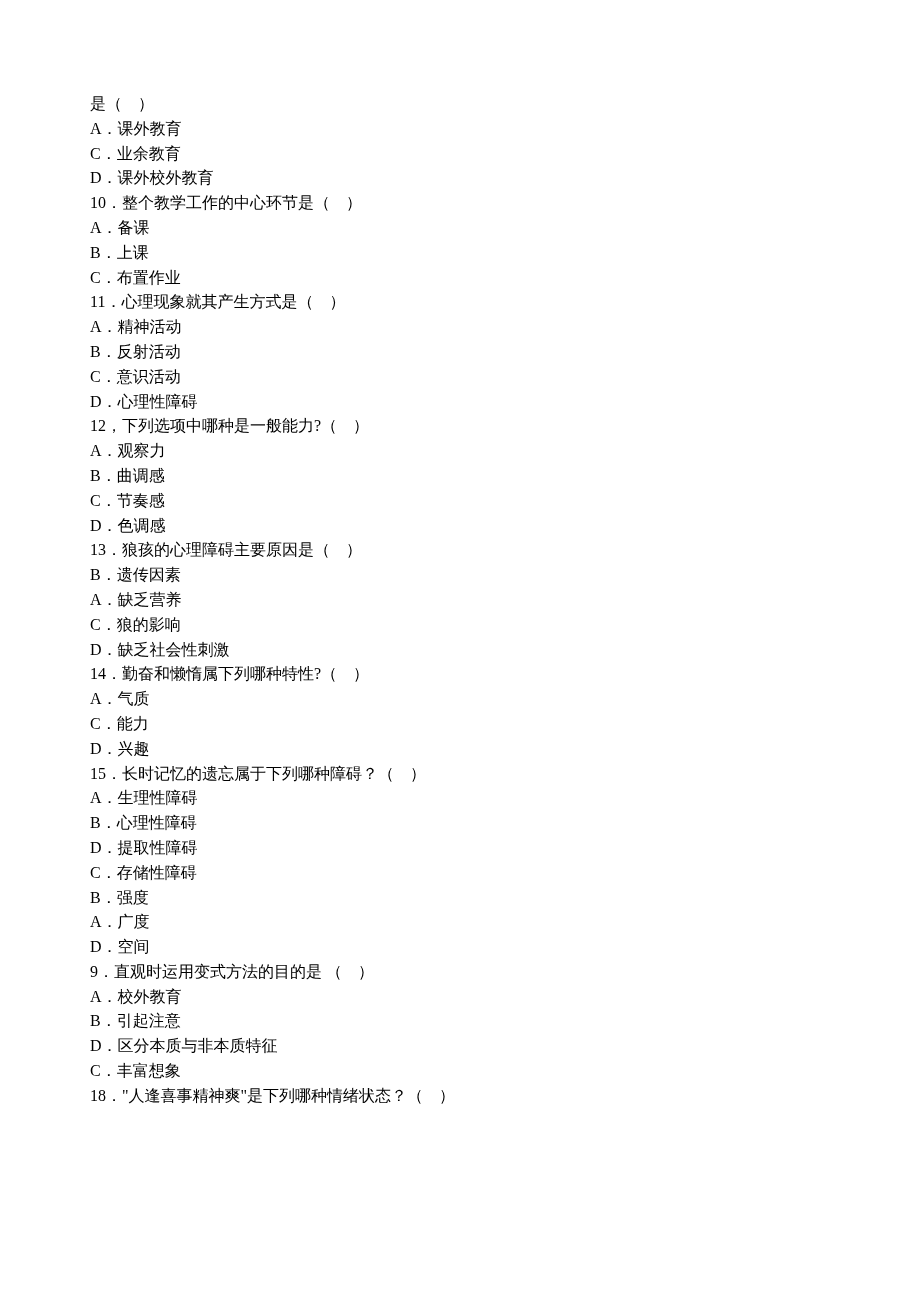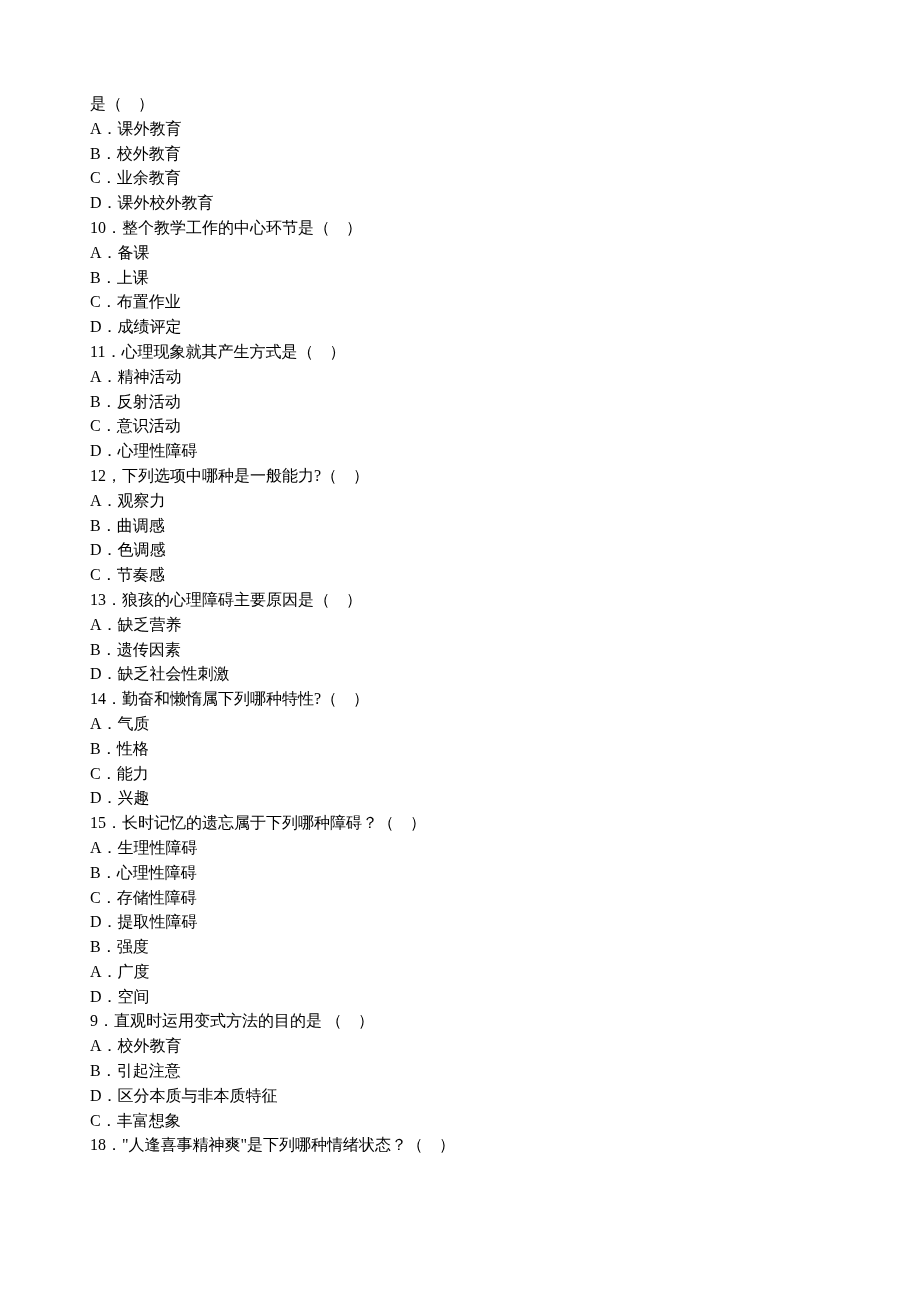--- a/index.html
+++ b/index.html
@@ -18,52 +18,50 @@
     .line {
       display: block;
     }
   </style>
 </head>
 <body>
 
 <div class="page">
   <span class="line">是（　）</span>
   <span class="line">A．课外教育</span>
-  <span class="line">B．校外教育</span>
   <span class="line">C．业余教育</span>
   <span class="line">D．课外校外教育</span>
   <span class="line">10．整个教学工作的中心环节是（　）</span>
   <span class="line">A．备课</span>
   <span class="line">B．上课</span>
   <span class="line">C．布置作业</span>
-  <span class="line">D．成绩评定</span>
   <span class="line">11．心理现象就其产生方式是（　）</span>
   <span class="line">A．精神活动</span>
   <span class="line">B．反射活动</span>
   <span class="line">C．意识活动</span>
   <span class="line">D．心理性障碍</span>
   <span class="line">12，下列选项中哪种是一般能力?（　）</span>
   <span class="line">A．观察力</span>
   <span class="line">B．曲调感</span>
+  <span class="line">C．节奏感</span>
   <span class="line">D．色调感</span>
-  <span class="line">C．节奏感</span>
   <span class="line">13．狼孩的心理障碍主要原因是（　）</span>
+  <span class="line">B．遗传因素</span>
   <span class="line">A．缺乏营养</span>
-  <span class="line">B．遗传因素</span>
+  <span class="line">C．狼的影响</span>
   <span class="line">D．缺乏社会性刺激</span>
   <span class="line">14．勤奋和懒惰属下列哪种特性?（　）</span>
   <span class="line">A．气质</span>
-  <span class="line">B．性格</span>
   <span class="line">C．能力</span>
   <span class="line">D．兴趣</span>
   <span class="line">15．长时记忆的遗忘属于下列哪种障碍？（　）</span>
   <span class="line">A．生理性障碍</span>
   <span class="line">B．心理性障碍</span>
+  <span class="line">D．提取性障碍</span>
   <span class="line">C．存储性障碍</span>
-  <span class="line">D．提取性障碍</span>
   <span class="line">B．强度</span>
   <span class="line">A．广度</span>
   <span class="line">D．空间</span>
   <span class="line">9．直观时运用变式方法的目的是 （　）</span>
   <span class="line">A．校外教育</span>
   <span class="line">B．引起注意</span>
   <span class="line">D．区分本质与非本质特征</span>
   <span class="line">C．丰富想象</span>
   <span class="line">18．"人逢喜事精神爽"是下列哪种情绪状态？（　）</span>
 </div>

